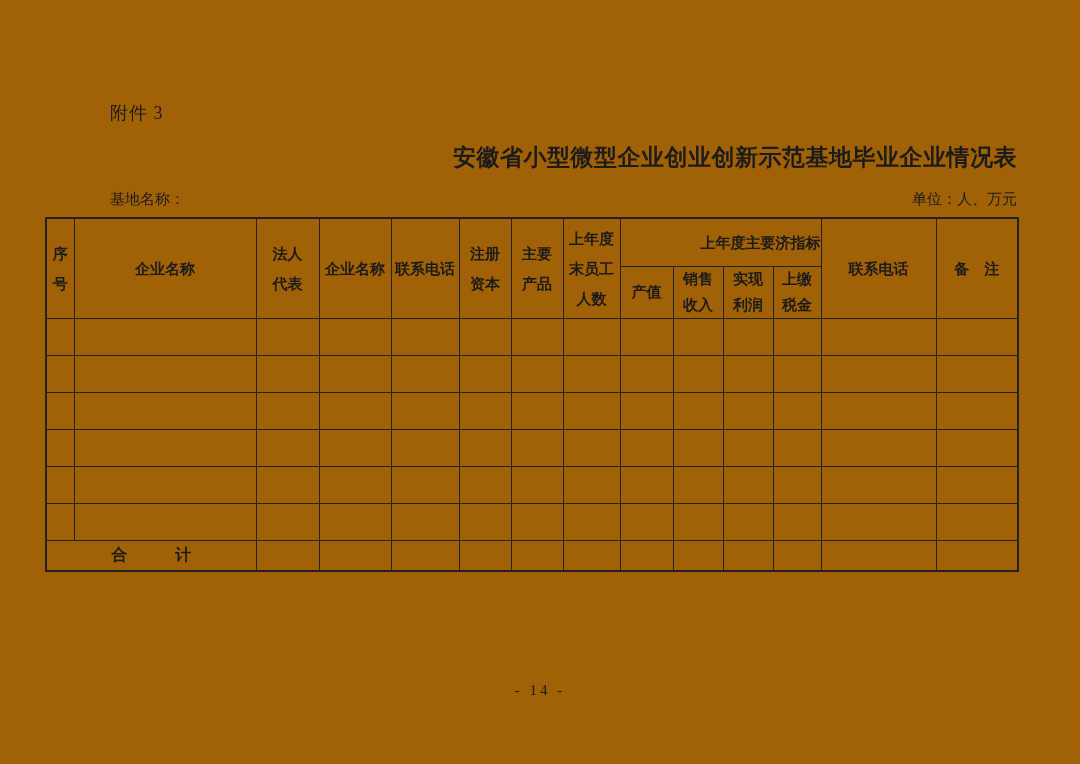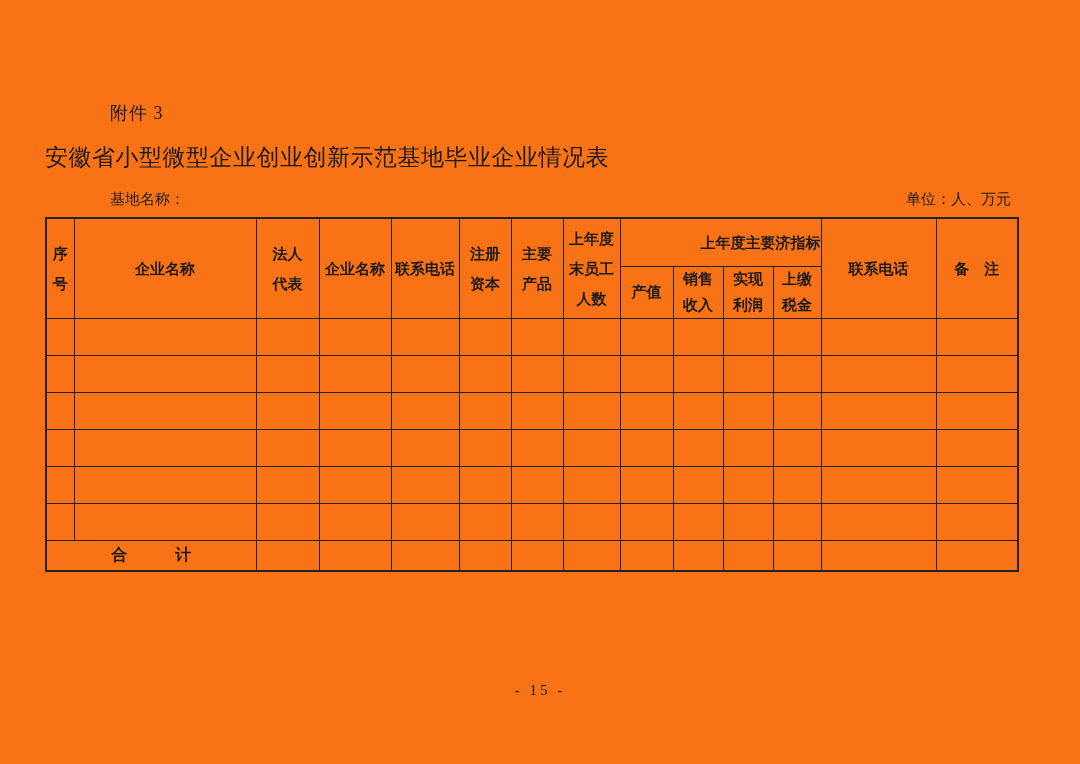--- a/index.html
+++ b/index.html
@@ -3,38 +3,38 @@
 <meta charset="utf-8">
 <style>
   html, body {
     margin: 0; padding: 0;
     width: 1080px; height: 764px;
     background: #ffffff;
     overflow: hidden;
     font-family: "Liberation Serif", "DejaVu Serif", serif;
     color: #1b1b1b;
   }
-  .page { position: relative; width: 1080px; height: 764px; background: #f97316; }
+  .page { position: relative; width: 1080px; height: 764px; background: #a16207; }
 
   .attachment {
     position: absolute; left: 110px; top: 101px;
     font-size: 18px; letter-spacing: 1px;
   }
   .title {
     position: absolute; left: 45px; top: 142px; width: 972px;
-    margin: 0; text-align: left;
-    font-size: 23px; font-weight: normal; letter-spacing: 0.5px;
+    margin: 0; text-align: right;
+    font-size: 23px; font-weight: bold; letter-spacing: 0.5px;
   }
   .meta-row {
     position: absolute; left: 45px; top: 190px; width: 972px;
     display: flex; justify-content: space-between; align-items: flex-end;
     font-size: 15px;
   }
   .meta-row .base-name { margin-left: 65px; }
-  .meta-row .unit { margin-right: 6px; }
+  .meta-row .unit { }
 
   table.form {
     position: absolute; left: 45px; top: 217px;
     width: 972px; border-collapse: collapse; table-layout: fixed;
     border: 2px solid #222222;
   }
   table.form th, table.form td {
     border: 1px solid #222222;
     padding: 0; margin: 0;
     text-align: center; vertical-align: middle;
@@ -223,15 +223,15 @@
         <td></td>
         <td></td>
         <td></td>
         <td></td>
         <td></td>
         <td></td>
       </tr>
     </tbody>
   </table>
 
-  <div class="footer">- 15 -</div>
+  <div class="footer">- 14 -</div>
 
 </div>
 
 </body></html>

